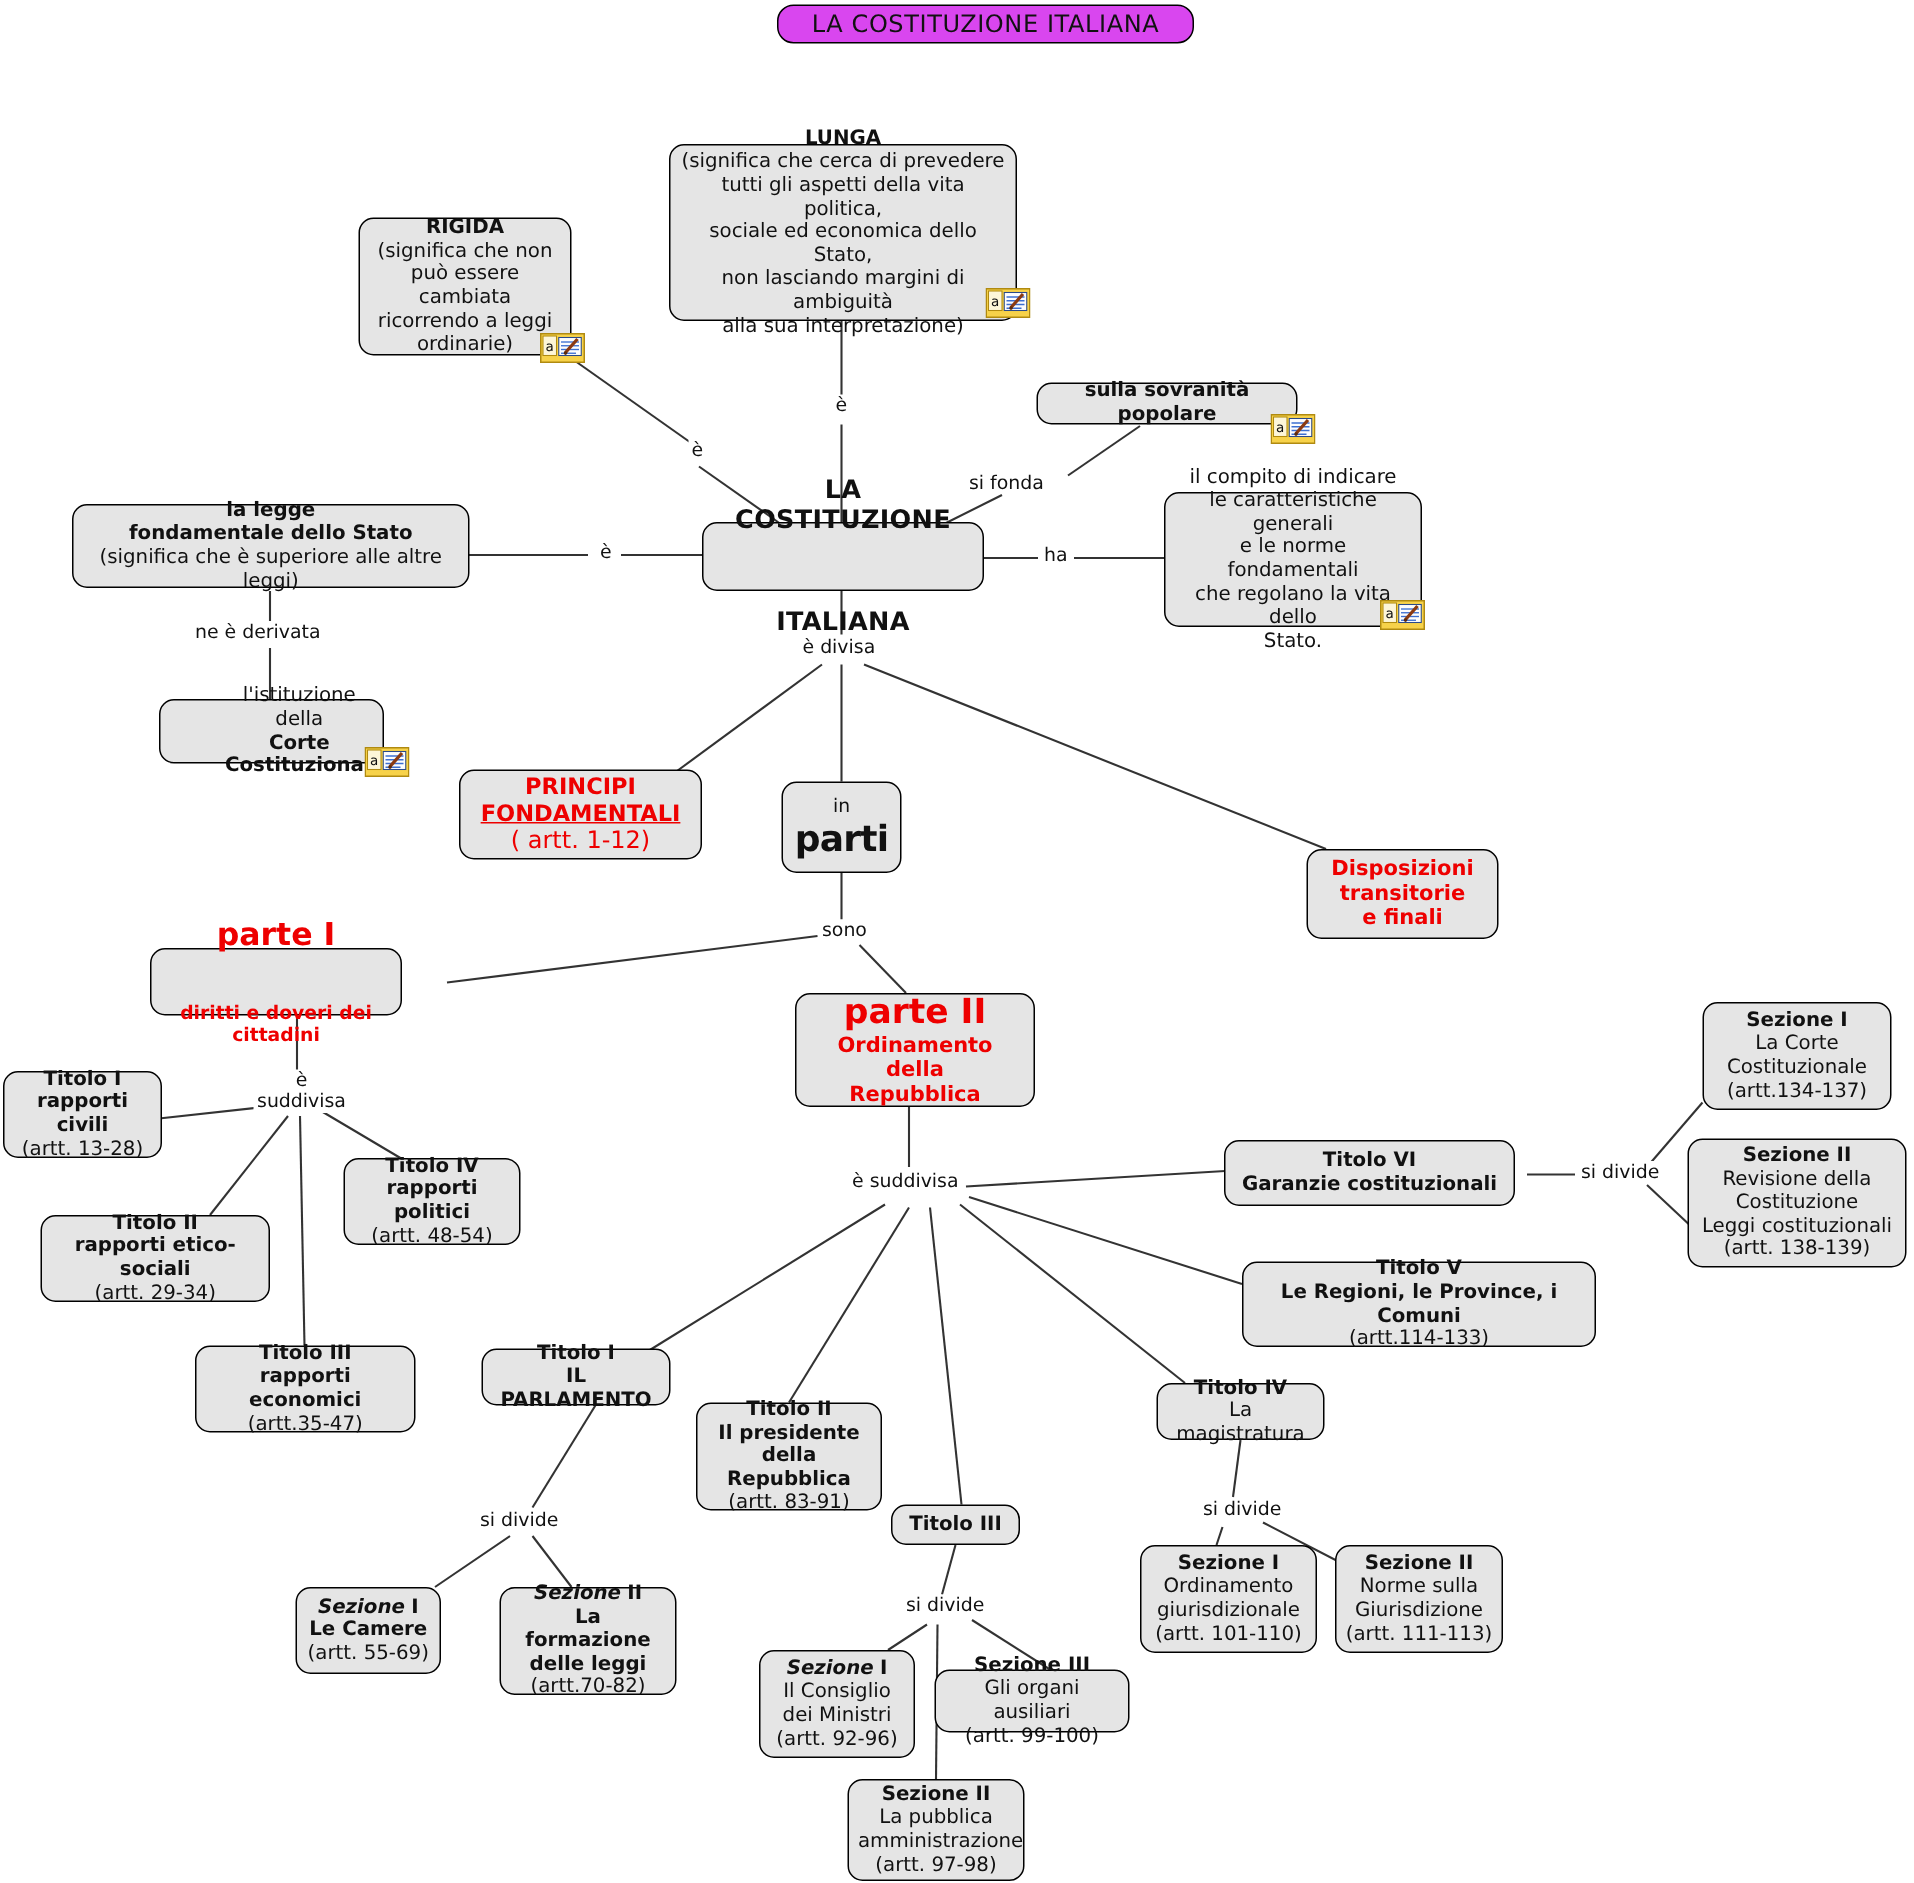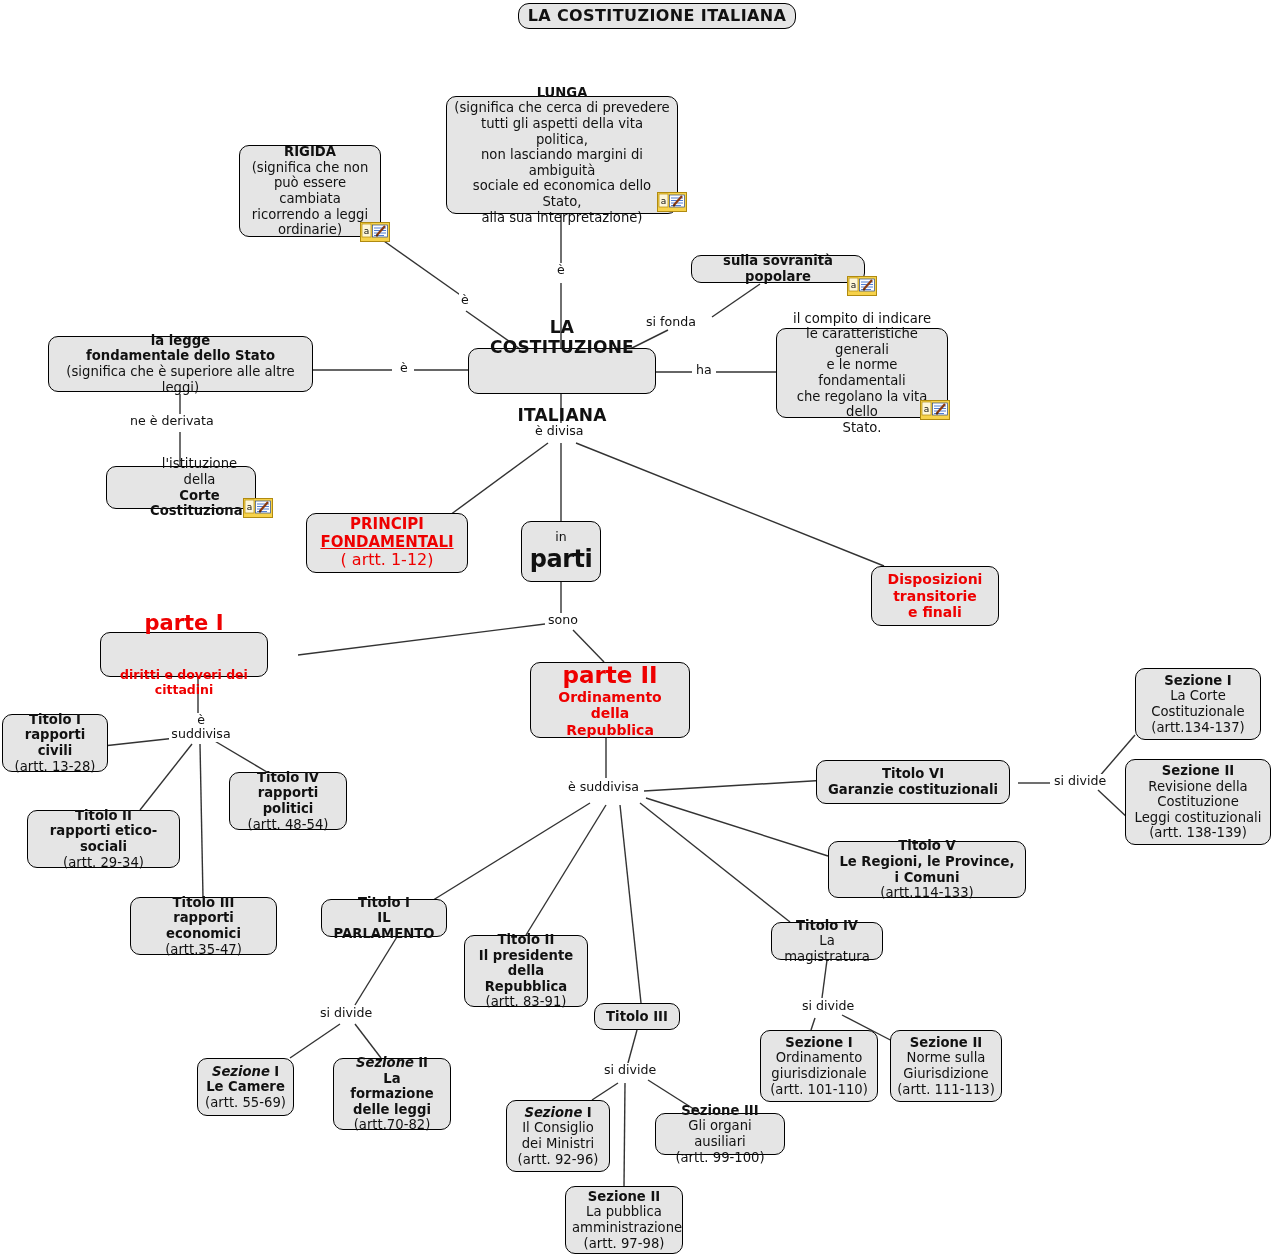--- a/index.html
+++ b/index.html
@@ -24,23 +24,23 @@
     display:flex;
     flex-direction:column;
     justify-content:center;
     align-items:center;
     z-index:3;
   }
   .node .ln{display:block;width:100%;}
   .b{font-weight:bold;}
   .red{color:#ee0000;}
   .title-node{
-    background:#e5e5e5;
+    background:#d946ef;
     border-radius:11px;
-    font-weight:bold;
+    font-weight:normal;
     letter-spacing:0.4px;
     font-size:16px;
     align-items:flex-end;
   }
   .central{font-weight:bold;font-size:17px;letter-spacing:0.2px;gap:48px;}
 
   
   .rel{
     position:absolute;
     font-size:12.6px;
@@ -133,22 +133,22 @@
   </svg>
 
   <div class="node title-node" style="left:518px;top:3px;width:278px;height:26px;">
     <span class="ln">LA COSTITUZIONE ITALIANA</span>
   </div>
 
   <div class="node" style="left:446px;top:96px;width:232px;height:118px;">
     <span class="ln b">LUNGA</span>
     <span class="ln">(significa che cerca di prevedere</span>
     <span class="ln">tutti gli aspetti della vita politica,</span>
+    <span class="ln">sociale ed economica dello Stato,</span>
     <span class="ln">non lasciando margini di ambiguità</span>
-    <span class="ln">sociale ed economica dello Stato,</span>
     <span class="ln">alla sua interpretazione)</span>
   </div>
   <div class="note" style="left:657px;top:192px;">
     <svg viewBox="0 0 30 20" width="30" height="20">
       <rect x="0.5" y="0.5" width="29" height="19" fill="#f7d24a" stroke="#b08a10"></rect>
       <rect x="2" y="2" width="9" height="13" fill="#fdf6d8" stroke="#b08a10" stroke-width="0.7"></rect>
       <text x="6.5" y="12" font-size="9" text-anchor="middle" fill="#111" font-family="DejaVu Sans">a</text>
       <rect x="12.5" y="3" width="15" height="12" fill="#fdfdfd" stroke="#2a4a8a" stroke-width="0.7"></rect>
       <g stroke="#3c6fd1" stroke-width="0.9">
         <line x1="14" y1="6" x2="26" y2="6"></line>
@@ -337,21 +337,21 @@
 
   <div class="node" style="left:594px;top:1003px;width:86px;height:27px;">
     <span class="ln b">Titolo III</span>
   </div>
 
   <div class="node" style="left:771px;top:922px;width:112px;height:38px;">
     <span class="ln b">Titolo IV</span>
     <span class="ln">La magistratura</span>
   </div>
 
-  <div class="node" style="left:828px;top:841px;width:198px;height:57px;">
+  <div class="node" style="left:828px;top:841px;width:236px;height:57px;">
     <span class="ln b">Titolo V</span>
     <span class="ln b">Le Regioni, le Province, i Comuni</span>
     <span class="ln">(artt.114-133)</span>
   </div>
 
   <div class="node" style="left:779px;top:760px;width:194px;height:44px;margin-left:37px;">
     <span class="ln b">Titolo VI</span>
     <span class="ln b">Garanzie costituzionali</span>
   </div>
 
@@ -375,21 +375,21 @@
     <span class="ln">(artt. 92-96)</span>
   </div>
 
   <div class="node" style="left:565px;top:1186px;width:118px;height:68px;">
     <span class="ln b">Sezione II</span>
     <span class="ln">La pubblica</span>
     <span class="ln">amministrazione</span>
     <span class="ln">(artt. 97-98)</span>
   </div>
 
-  <div class="node" style="left:655px;top:1113px;width:130px;height:42px;align-items:flex-end;">
+  <div class="node" style="left:623px;top:1113px;width:130px;height:42px;align-items:flex-end;">
     <span class="ln b">Sezione III</span>
     <span class="ln">Gli organi ausiliari</span>
     <span class="ln">(artt. 99-100)</span>
   </div>
 
   <div class="node" style="left:760px;top:1030px;width:118px;height:72px;">
     <span class="ln b">Sezione I</span>
     <span class="ln">Ordinamento</span>
     <span class="ln">giurisdizionale</span>
     <span class="ln">(artt. 101-110)</span>

